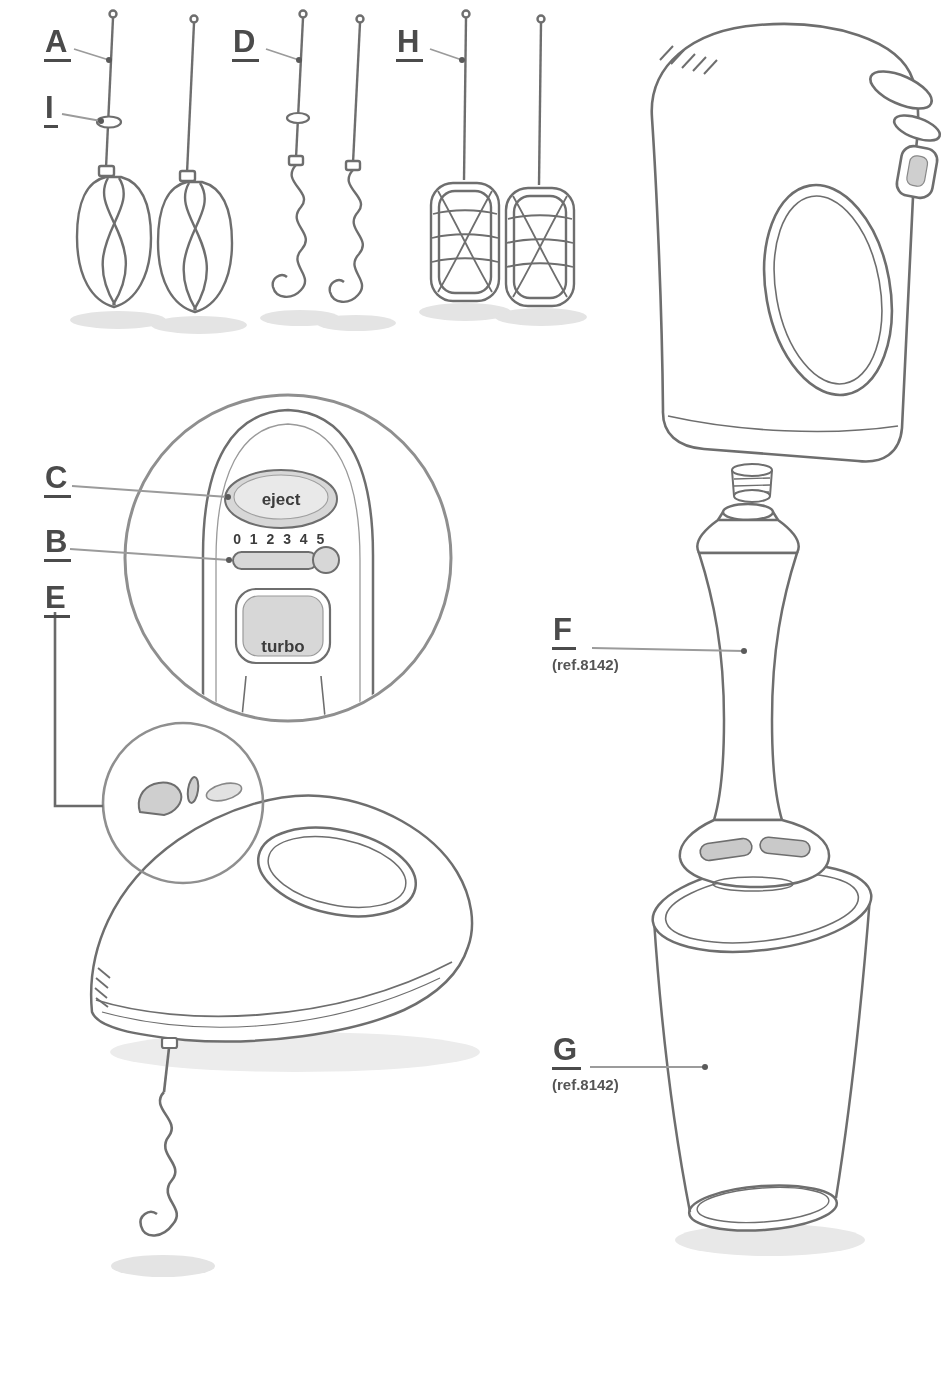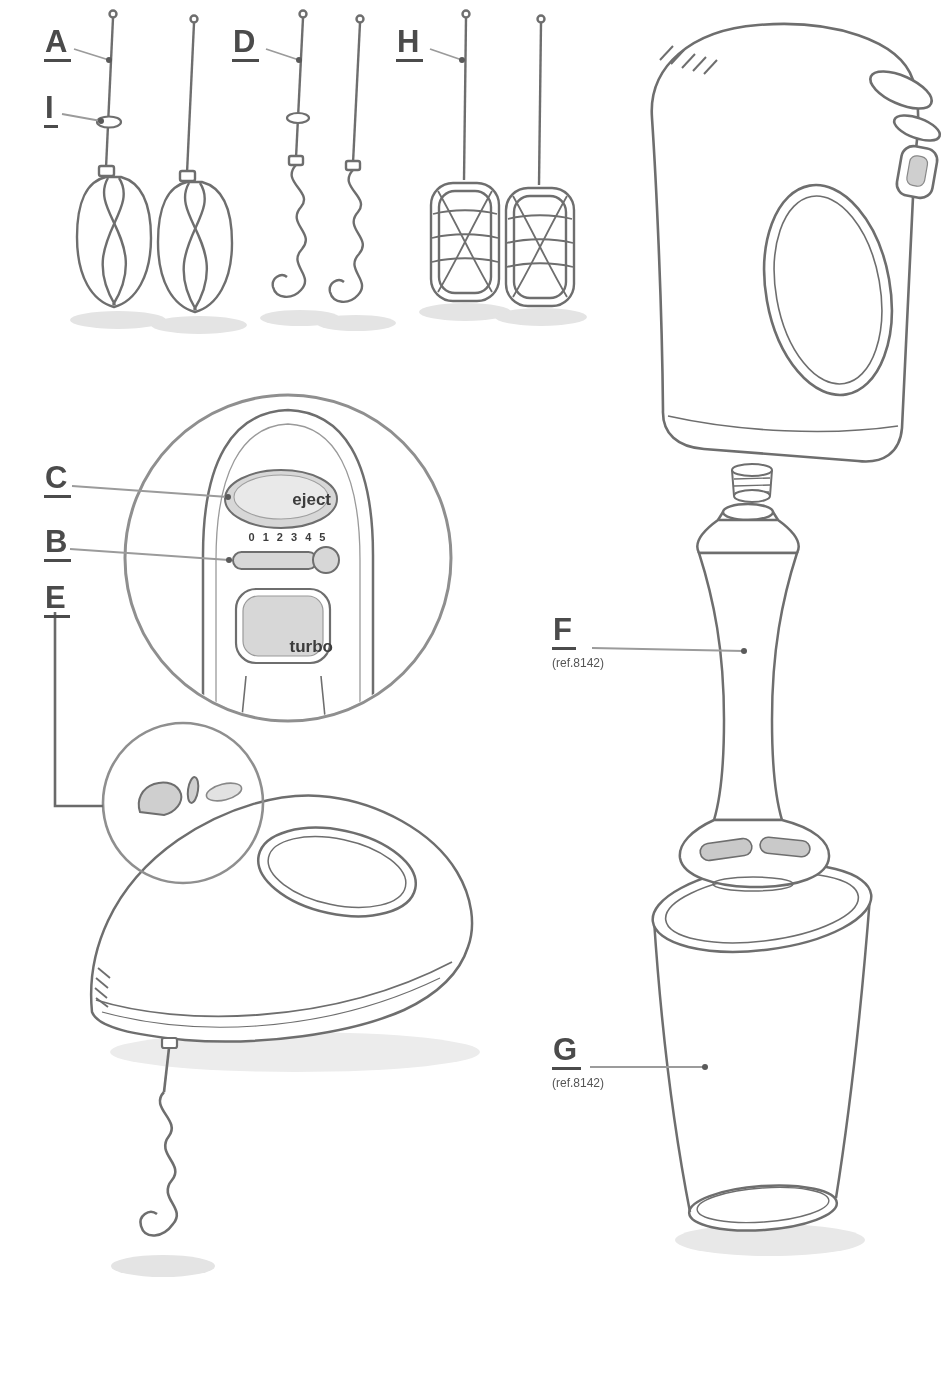--- a/index.html
+++ b/index.html
@@ -1,24 +1,24 @@
 <!DOCTYPE html>
 <html><head>
 <meta charset="utf-8">
 <style>
   html,body{margin:0;padding:0;background:#ffffff;}
   #page{position:relative;width:950px;height:1374px;background:#ffffff;overflow:hidden;
         font-family:"Liberation Sans",sans-serif;}
   svg{position:absolute;left:0;top:0;}
   .part-label{position:absolute;font-weight:bold;font-size:31px;line-height:1;color:#4b4b4b;
               border-bottom:3px solid #4b4b4b;padding:0 4px 2px 1px;}
-  .ref-label{position:absolute;font-weight:normal;font-size:12px;color:#555555;}
-  .panel-text{position:absolute;text-align:right;font-weight:bold;color:#3c3c3c;}
+  .ref-label{position:absolute;font-weight:bold;font-size:15px;color:#555555;}
+  .panel-text{position:absolute;text-align:center;font-weight:bold;color:#3c3c3c;}
   .eject-text{left:231px;top:490px;width:100px;font-size:17px;}
-  .speed-text{left:232px;top:531px;width:96px;font-size:11px;letter-spacing:2.5px;white-space:nowrap;}
+  .speed-text{left:232px;top:531px;width:96px;font-size:14px;letter-spacing:2.5px;white-space:nowrap;}
   .turbo-text{left:233px;top:637px;width:100px;font-size:17px;}
 </style>
 </head>
 <body>
 
 <div id="page">
 
 <svg width="950" height="1374" viewBox="0 0 950 1374">
   <defs>
     <clipPath id="cpc">

